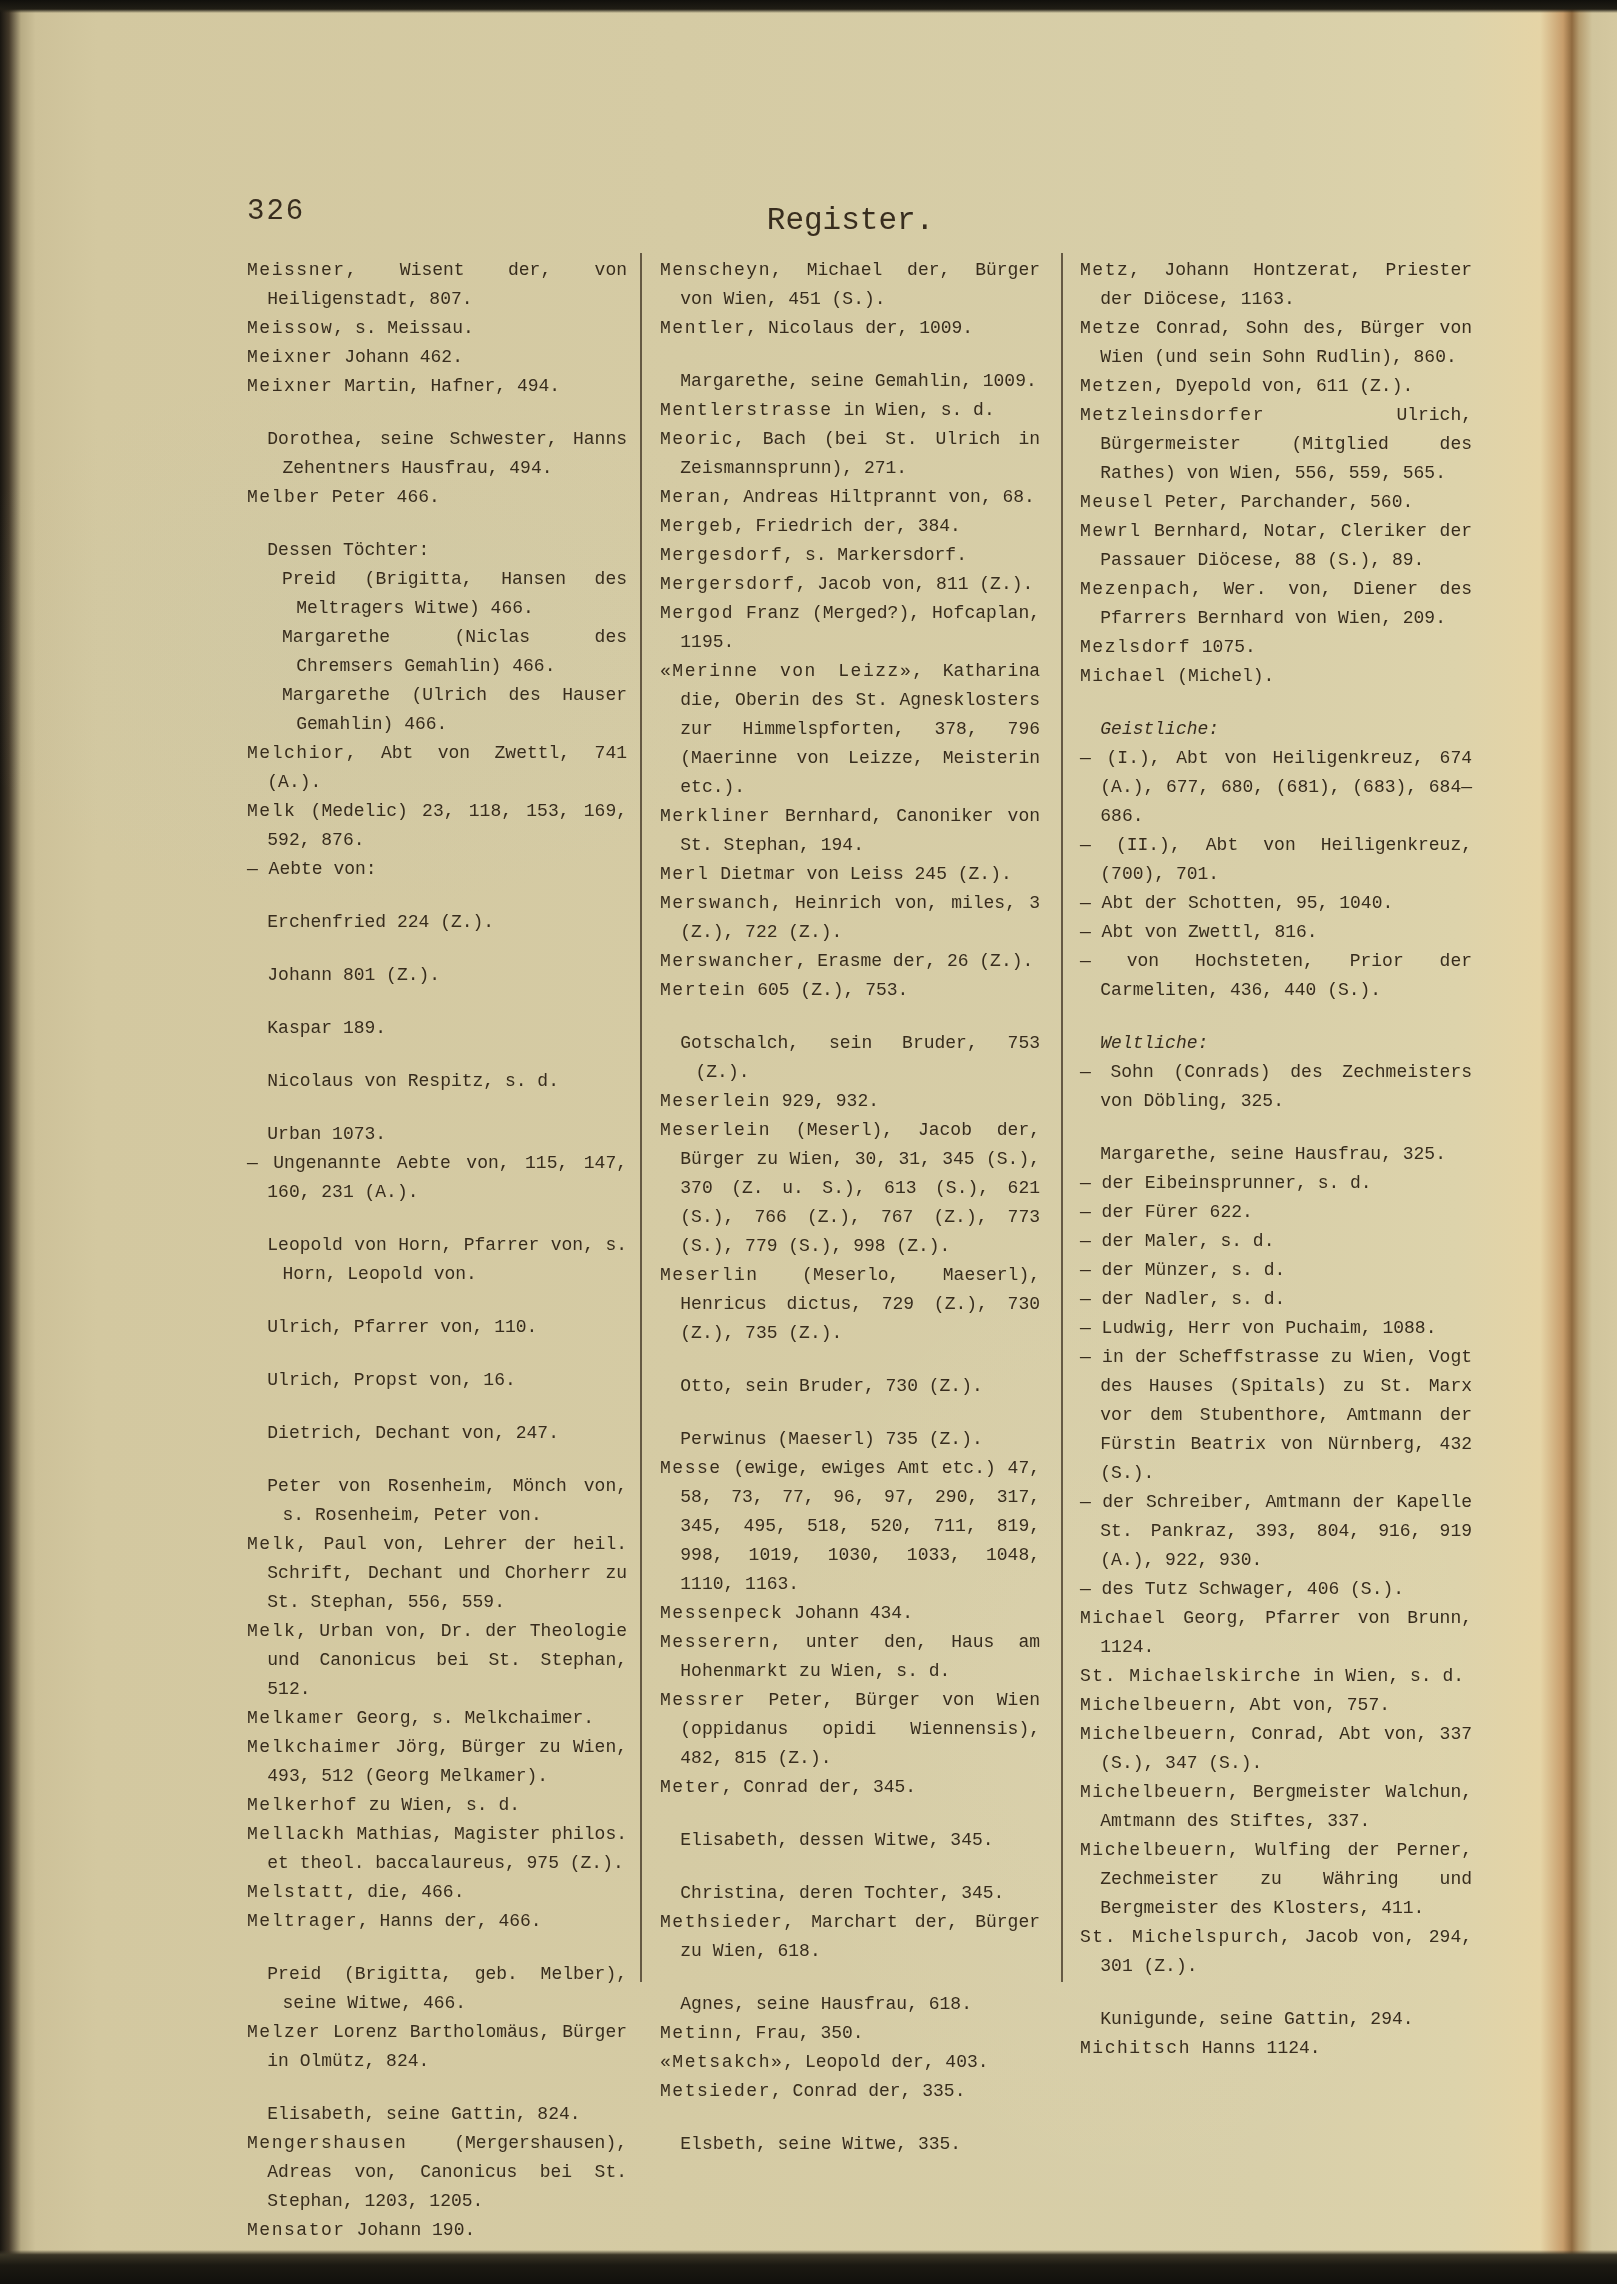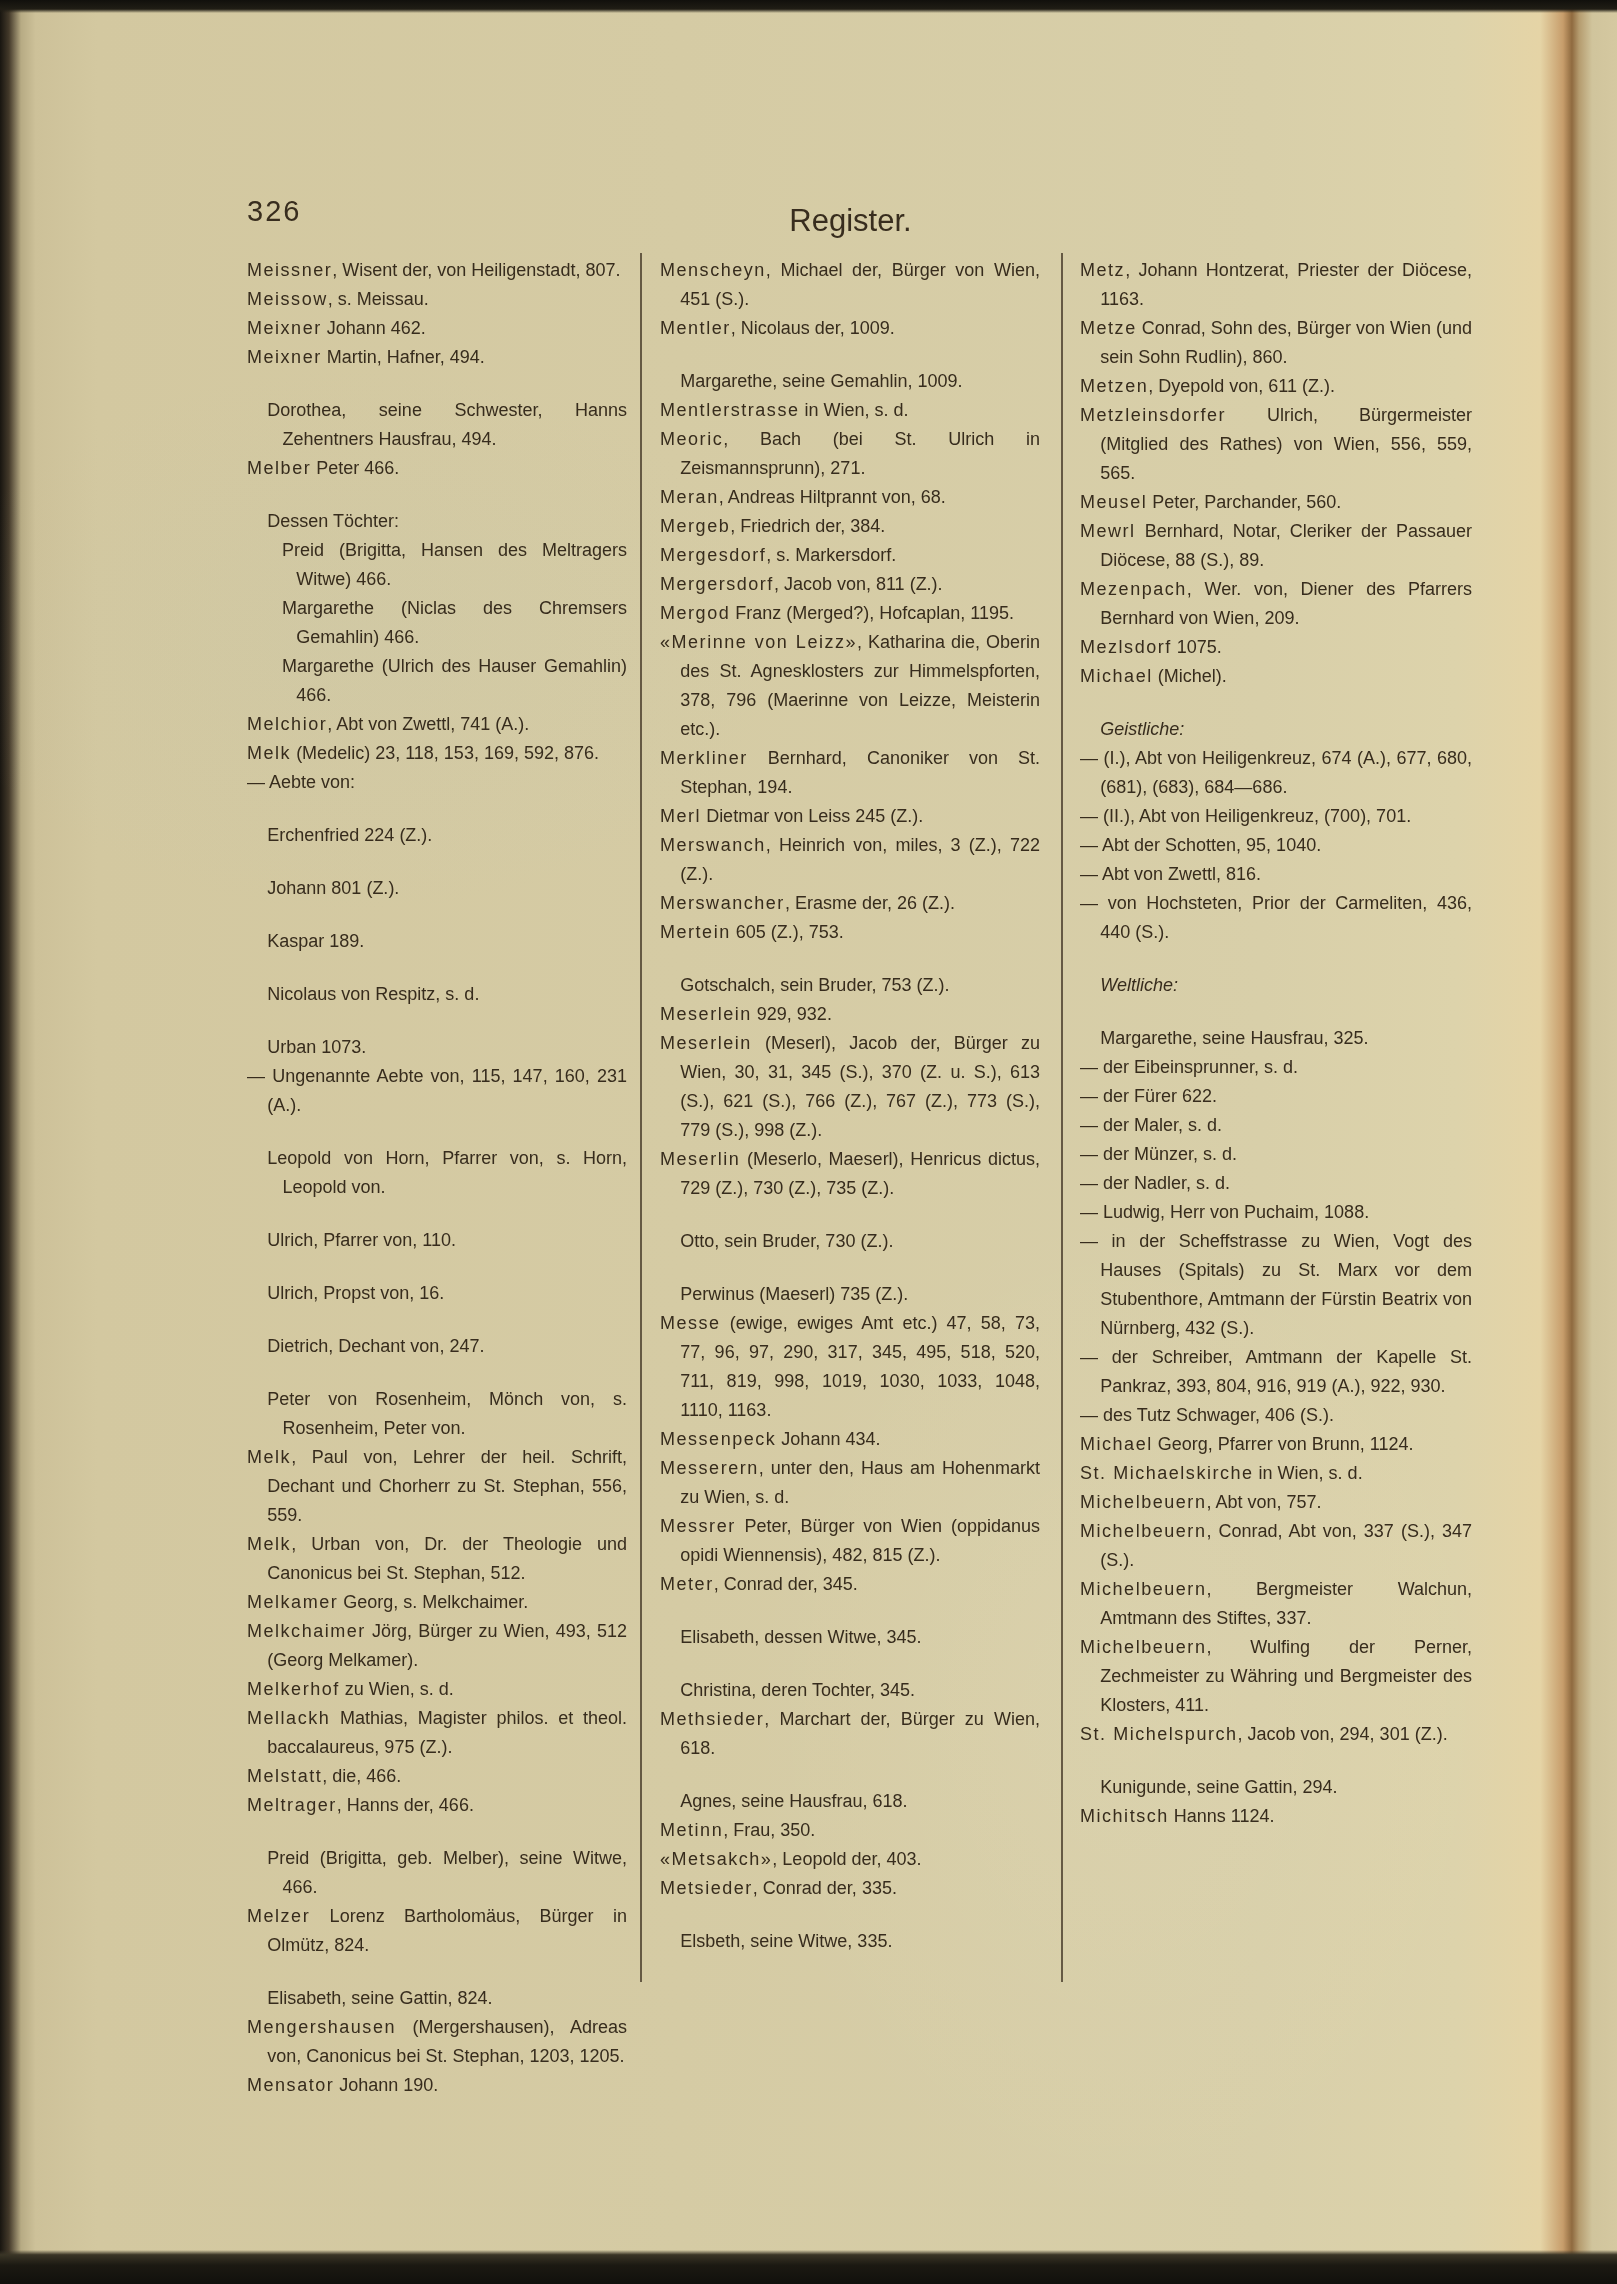--- a/index.html
+++ b/index.html
@@ -1,17 +1,17 @@
 <!DOCTYPE html>
 <html style="font-size:8.1px"><head>
 <meta charset="utf-8">
 <style>
   html,body{margin:0;padding:0;background:#141210;}
   #scan{position:relative;width:1618px;height:2284px;overflow:hidden;background:#22c55e;
-        font-family:Liberation Sans, sans-serif;}
+        font-family:Liberation Mono, monospace;}
   
   #paper{position:absolute;left:0;top:0;width:1618px;height:2284px;
     background:
       radial-gradient(ellipse 711px 457px at 22% 28%, rgba(186,196,178,0.12), rgba(186,196,178,0) 60%),
       radial-gradient(ellipse 610px 813px at 70% 75%, rgba(255,250,230,0.07), rgba(255,250,230,0) 65%),
       linear-gradient(90deg,
         #181510 0%, #43392a 0.55%, #b7ab84 1.3%, #cdc199 2.2%, #d3c8a0 6%,
         #d5cba4 42%, #d8cfa9 78%, #ddd3ab 90%, #e5d4a6 95.2%,
         #c79d6b 96.6%, #8f6a3f 97.15%, #b59c6f 97.6%, #d0c49c 98.4%, #d5c9a1 100%);}
   
@@ -139,20 +139,21 @@
       <p class="entry l0"><span class="head">Mezenpach</span>, Wer. von, Diener des Pfarrers Bernhard von Wien, 209.</p>
       <p class="entry l0"><span class="head">Mezlsdorf</span> 1075.</p>
       <p class="entry l0"><span class="head">Michael</span> (Michel).</p>
       <p class="entry l1 it">Geistliche:</p>
       <p class="entry l0">— (I.), Abt von Heiligenkreuz, 674 (A.), 677, 680, (681), (683), 684—686.</p>
       <p class="entry l0">— (II.), Abt von Heiligenkreuz, (700), 701.</p>
       <p class="entry l0">— Abt der Schotten, 95, 1040.</p>
       <p class="entry l0">— Abt von Zwettl, 816.</p>
       <p class="entry l0">— von Hochsteten, Prior der Carmeliten, 436, 440 (S.).</p>
       <p class="entry l1 it">Weltliche:</p>
+      <p class="entry l0">— Sohn (Conrads) des Zechmeisters von Döbling, 325.</p>
       <p class="entry l1">Margarethe, seine Hausfrau, 325.</p>
       <p class="entry l0">— der Eibeinsprunner, s. d.</p>
       <p class="entry l0">— der Fürer 622.</p>
       <p class="entry l0">— der Maler, s. d.</p>
       <p class="entry l0">— der Münzer, s. d.</p>
       <p class="entry l0">— der Nadler, s. d.</p>
       <p class="entry l0">— Ludwig, Herr von Puchaim, 1088.</p>
       <p class="entry l0">— in der Scheffstrasse zu Wien, Vogt des Hauses (Spitals) zu St. Marx vor dem Stubenthore, Amtmann der Fürstin Beatrix von Nürnberg, 432 (S.).</p>
       <p class="entry l0">— der Schreiber, Amtmann der Kapelle St. Pankraz, 393, 804, 916, 919 (A.), 922, 930.</p>
       <p class="entry l0">— des Tutz Schwager, 406 (S.).</p>

